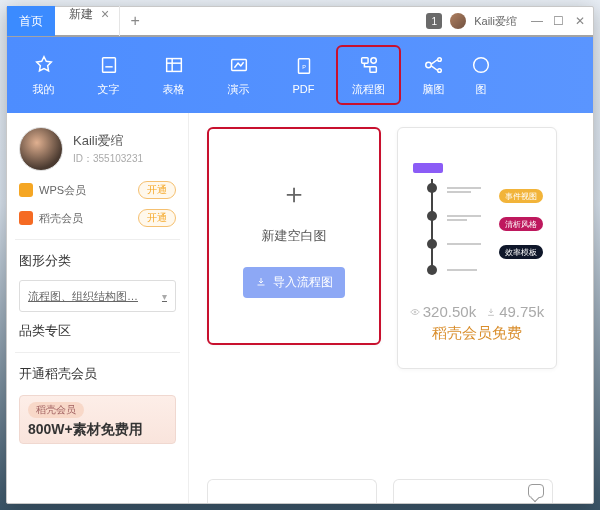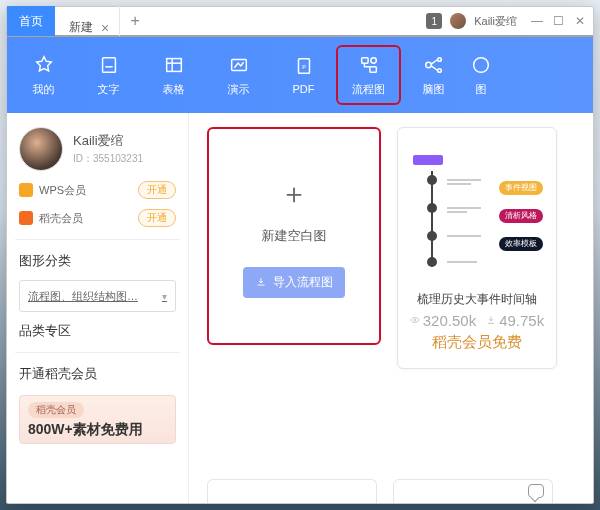--- a/index.html
+++ b/index.html
@@ -13,21 +13,21 @@
     display: flex; flex-direction: column;
   }
 
   
   .titlebar { height: 30px; display: flex; align-items: center; border-bottom: 2px solid #a3a3a3; }
   .tab-home {
     background: #3b8bff; color: #fff; font-size: 12px;
     height: 30px; display: flex; align-items: center; padding: 0 12px;
   }
   .tab-page {
-    height: 30px; display: flex; align-items: flex-end; gap: 8px; padding: 0 10px 0 14px;
+    height: 30px; display: flex; align-items: flex-start; gap: 8px; padding: 0 10px 0 14px;
     border-right: 1px solid #e5e5e5; font-size: 12px; color: #555;
   }
   .tab-close { font-size: 14px; color: #888; cursor: pointer; }
   .tab-plus { width: 30px; text-align: center; font-size: 16px; color: #888; cursor: pointer; }
   .titlebar-spacer { flex: 1; }
   .titlebar-right { display: flex; align-items: center; gap: 8px; padding-right: 6px; }
   .badge-1 {
     width: 16px; height: 16px; background: #6a6a6a; color: #fff; font-size: 10px;
     border-radius: 3px; display: flex; align-items: center; justify-content: center;
   }
@@ -300,21 +300,20 @@
             <div class="thumb-txt" style="top:34px;width:34px"></div>
             <div class="thumb-txt" style="top:38px;width:24px"></div>
             <div class="thumb-txt" style="top:62px;width:34px"></div>
             <div class="thumb-txt" style="top:66px;width:20px"></div>
             <div class="thumb-txt" style="top:90px;width:34px"></div>
             <div class="thumb-txt" style="top:116px;width:30px"></div>
             <div class="thumb-pill" style="top:36px;background:#f2b43a">事件视图</div>
             <div class="thumb-pill" style="top:64px;background:#be185d">清析风格</div>
             <div class="thumb-pill" style="top:92px;background:#0f172a">效率模板</div>
           </div>
-          <div class="card2-title">梳理历史大事件时间轴</div>
           <div class="card2-stats">
             <span>
                 <svg width="10" height="10" viewBox="0 0 24 24" fill="none" stroke="#bbb" stroke-width="2">
                   <path d="M2 12s3.5-6 10-6 10 6 10 6-3.5 6-10 6S2 12 2 12z"></path>
                   <circle cx="12" cy="12" r="2"></circle>
                 </svg>
                 <span>320.50k</span>
               </span>
             <span>
                 <svg width="10" height="10" viewBox="0 0 24 24" fill="none" stroke="#bbb" stroke-width="2">

